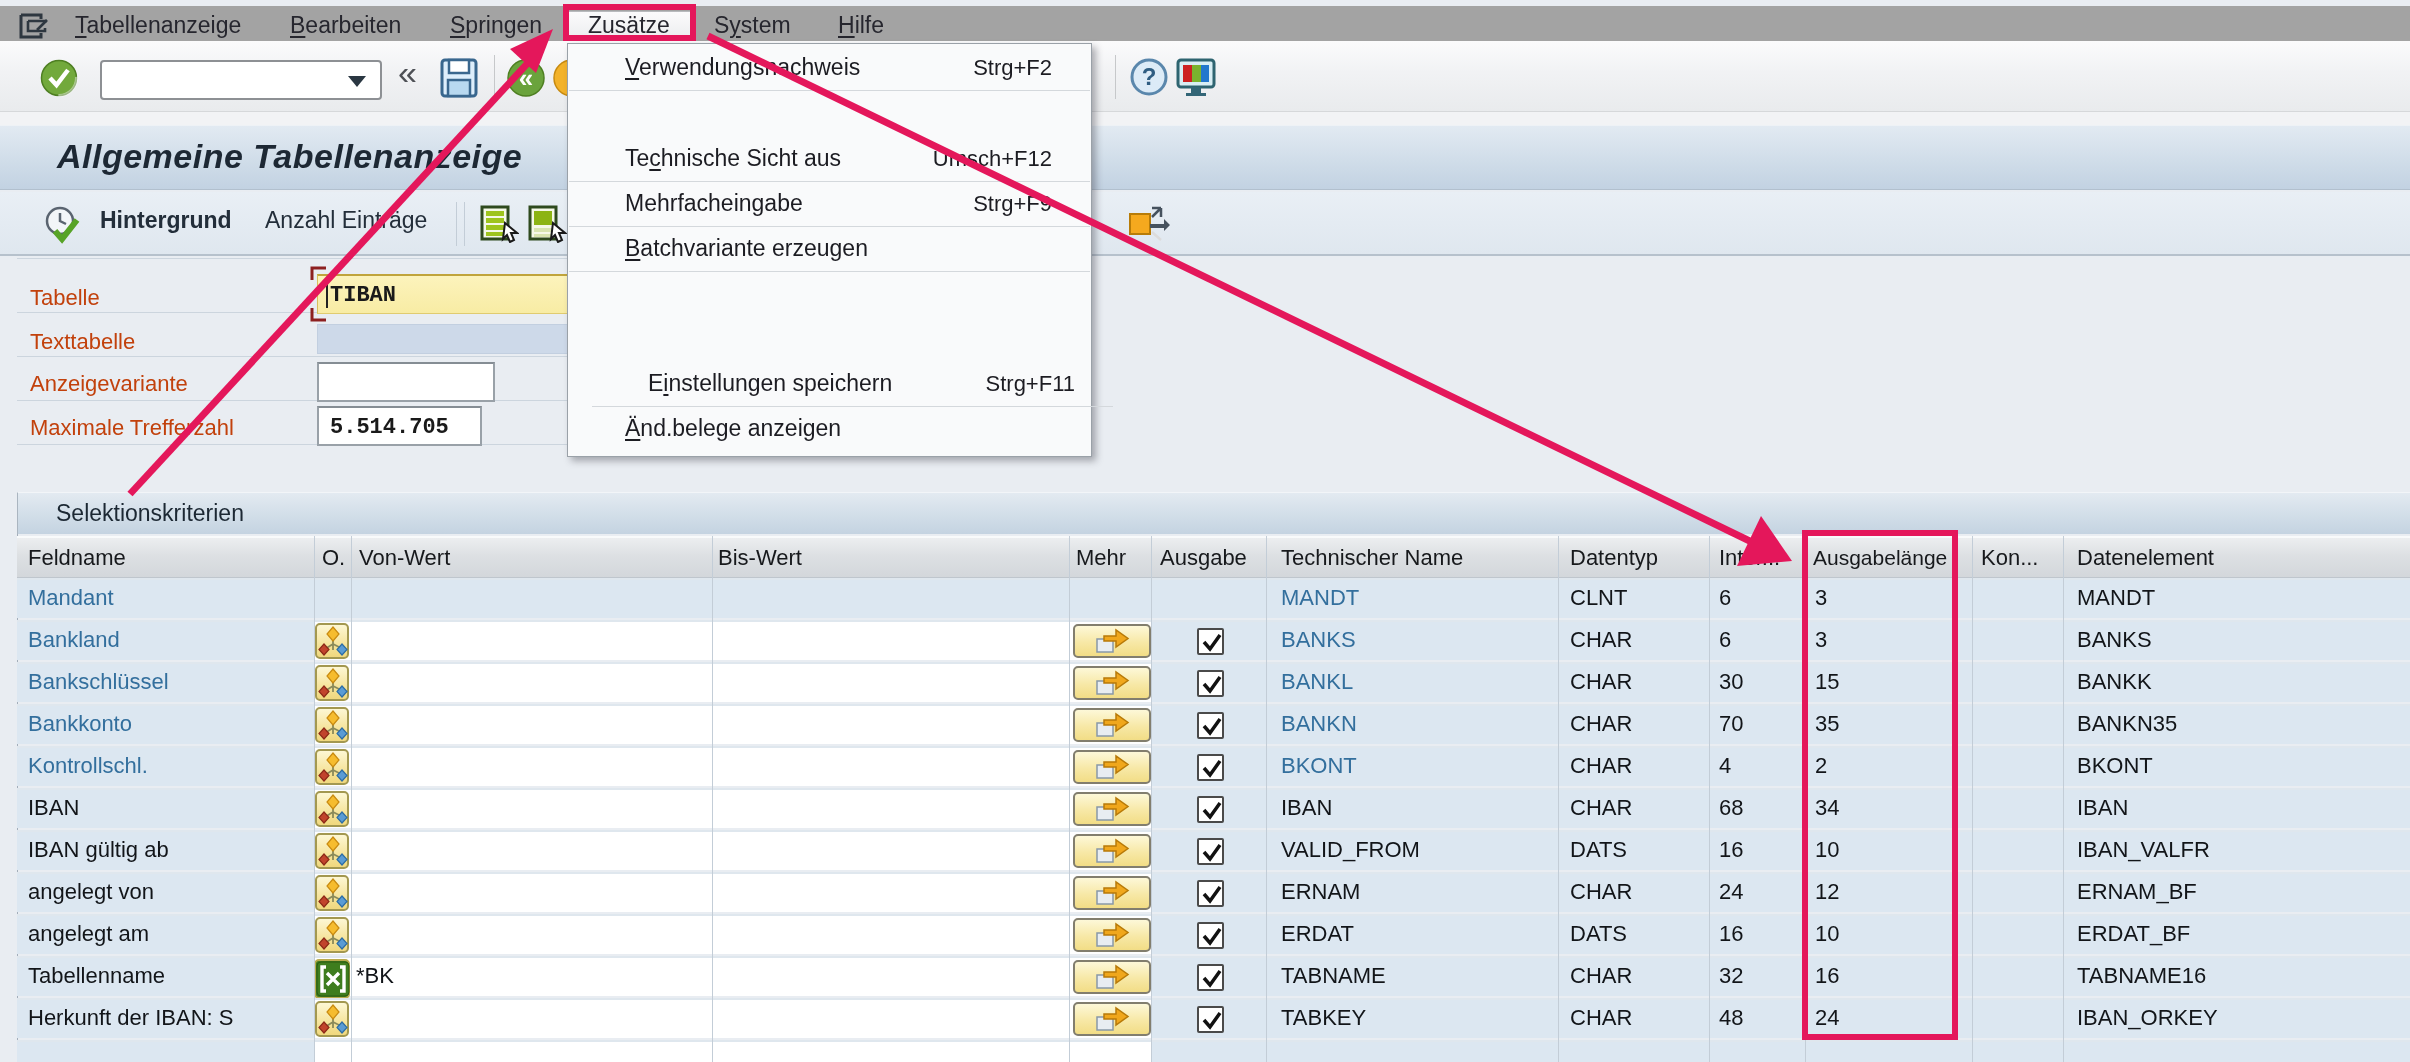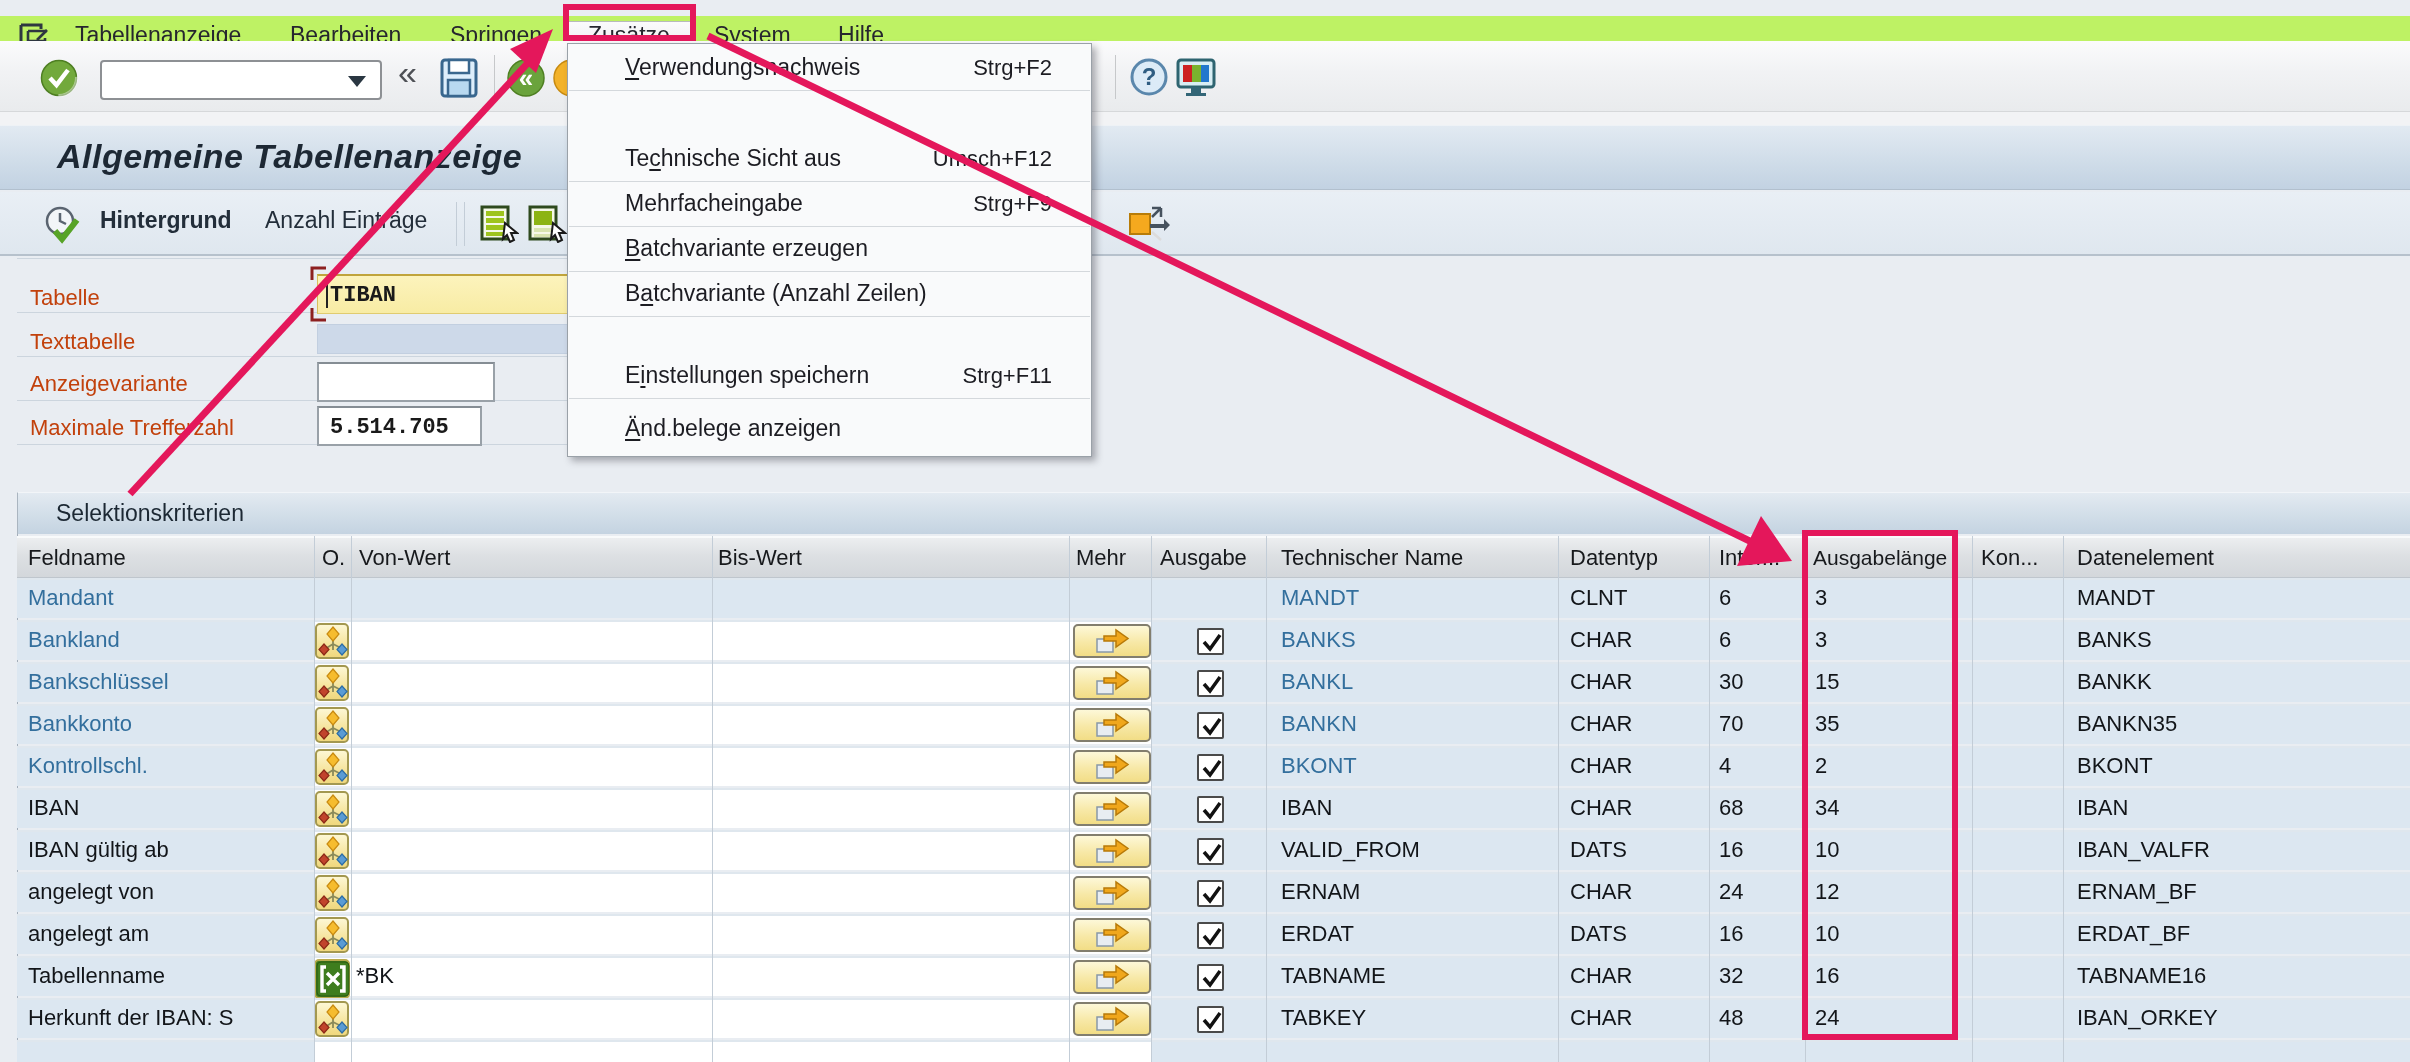--- a/index.html
+++ b/index.html
@@ -1,19 +1,19 @@
 <!DOCTYPE html>
 <html><head><meta charset="utf-8">
 <style>
 * { margin:0; padding:0; box-sizing:border-box; }
 html,body { width:2410px; height:1062px; overflow:hidden; }
 body { font-family:"Liberation Sans", sans-serif; position:relative; background:#e9edf2; }
 .abs { position:absolute; }
 
-#menubar { position:absolute; left:0; top:16px; width:2410px; height:40px; background:#bef264; border-bottom:1px solid #e3e5e7; }
+#menubar { position:absolute; left:0; top:6px; width:2410px; height:40px; background:#a3a3a3; border-bottom:1px solid #e3e5e7; }
 .mitem { position:absolute; top:6px; font-size:23px; color:#26262e; }
 .mitem u { text-decoration-thickness:1.5px; text-underline-offset:3px; }
 
 #toolbar { position:absolute; left:0; top:41px; width:2410px; height:71px; background:linear-gradient(180deg,#fbfbfc 0%,#f1f2f4 45%,#e9ebed 100%); border-bottom:1px solid #d6d8da; }
 #combo { position:absolute; left:100px; top:19px; width:282px; height:40px; background:#fff; border:2px solid #8d9094; border-radius:4px; }
 #combo:after { content:""; position:absolute; right:14px; top:14px; border-left:9px solid transparent; border-right:9px solid transparent; border-top:11px solid #2a3742; }
 
 #titlebar { position:absolute; left:0; top:125px; width:2410px; height:65px; background:linear-gradient(180deg,#e2eaf2 0%,#d0dde9 55%,#c2d2e2 100%); border-top:1px solid #eef2f6; border-bottom:1px solid #b2c0ce; }
 #titlebar span { position:absolute; left:57px; top:11px; font-size:34px; font-weight:bold; font-style:italic; color:#1d2834; letter-spacing:0.5px; }
 
@@ -478,24 +478,21 @@
       <span class="lbl">Te<u>c</u>hnische Sicht aus</span>
       <span class="sc">Umsch+F12</span>
     </div>
   <div class="menuitem" style="top:138px;">
       <span class="lbl">Mehrfacheingabe</span>
       <span class="sc">Strg+F9</span>
     </div>
   <div class="menuitem" style="top:183px;">
       <span class="lbl"><u>B</u>atchvariante erzeugen</span>
     </div>
-  <div class="menuitem" style="top:228px;">
-      <span class="lbl">B<u>a</u>tchvariante (Anzahl Zeilen)</span>
-    </div>
-  <div class="menuitem" style="top:310px;">
+  <div class="menuitem" style="top:318px;margin-left:23px;">
       <span class="lbl">E<u>i</u>nstellungen speichern</span>
       <span class="sc">Strg+F11</span>
     </div>
   <div class="menuitem" style="top:363px;border-bottom:none;">
       <span class="lbl"><u>Ä</u>nd.belege anzeigen</span>
     </div>
 </div>
 
 <div class="redbox" style="left:563px;top:4px;width:133px;height:37px;"></div>
 <div class="redbox" style="left:1802px;top:530px;width:156px;height:510px;"></div>

